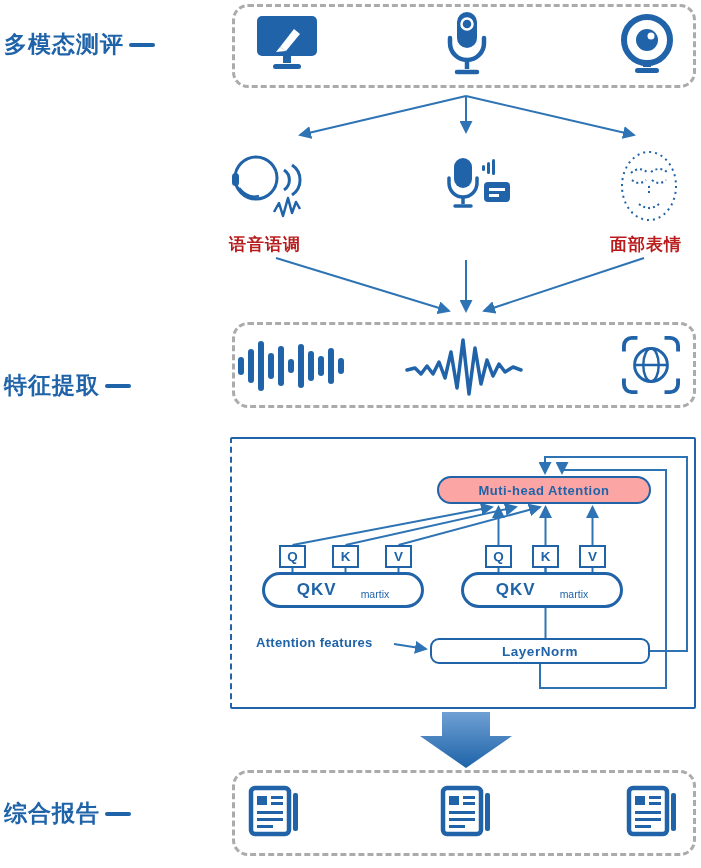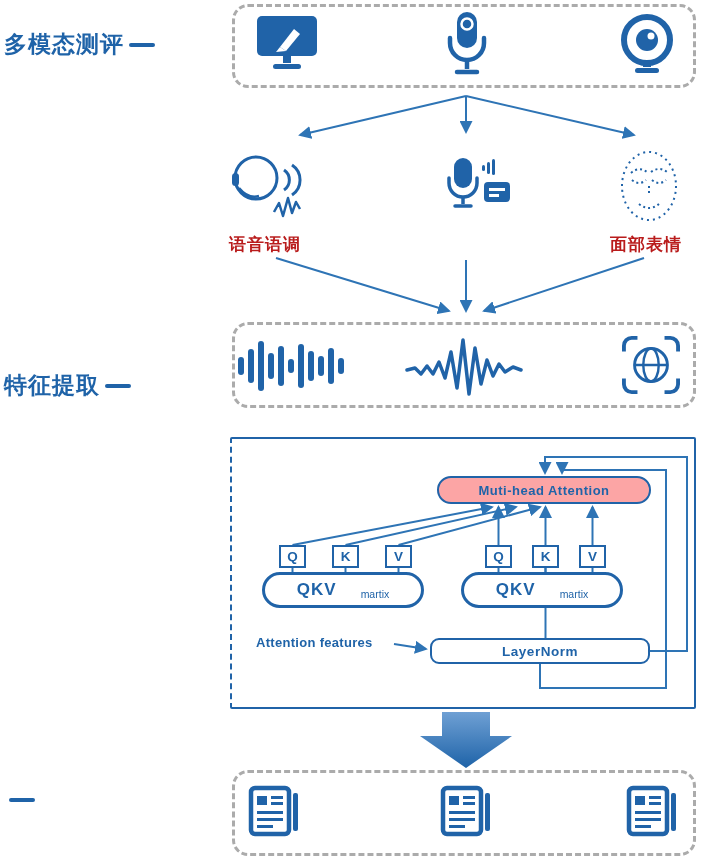--- a/index.html
+++ b/index.html
@@ -111,20 +111,21 @@
 
   <div class="stage-label" style="top:29px">
     <span>多模态测评</span>
     <span class="stage-dash"></span>
   </div>
   <div class="stage-label" style="top:370px">
     <span>特征提取</span>
     <span class="stage-dash"></span>
   </div>
   <div class="stage-label" style="top:798px">
+    <span>综合报告</span>
     <span class="stage-dash"></span>
   </div>
 
   <svg class="icon" style="left:256px;top:15px" width="62" height="56" viewBox="0 0 62 56">
     <rect x="1" y="1" width="60" height="40" rx="5" fill="#2063A8"></rect>
     <polygon points="24,32 38,14 44,19 30,36" fill="#fff"></polygon>
     <polygon points="20,37 24,32 30,36" fill="#fff"></polygon>
     <rect x="27" y="41" width="8" height="7" fill="#2063A8"></rect>
     <rect x="17" y="49" width="28" height="5" rx="2.5" fill="#2063A8"></rect>
   </svg>

